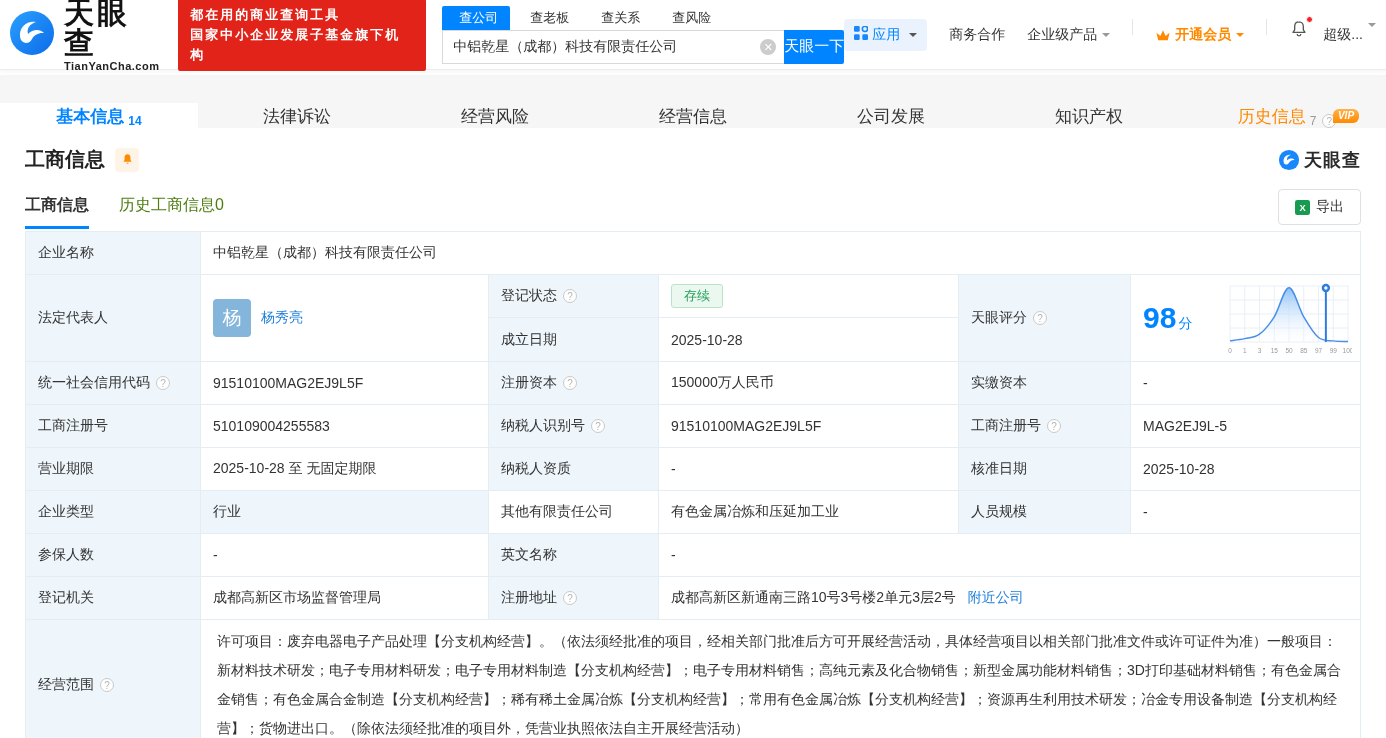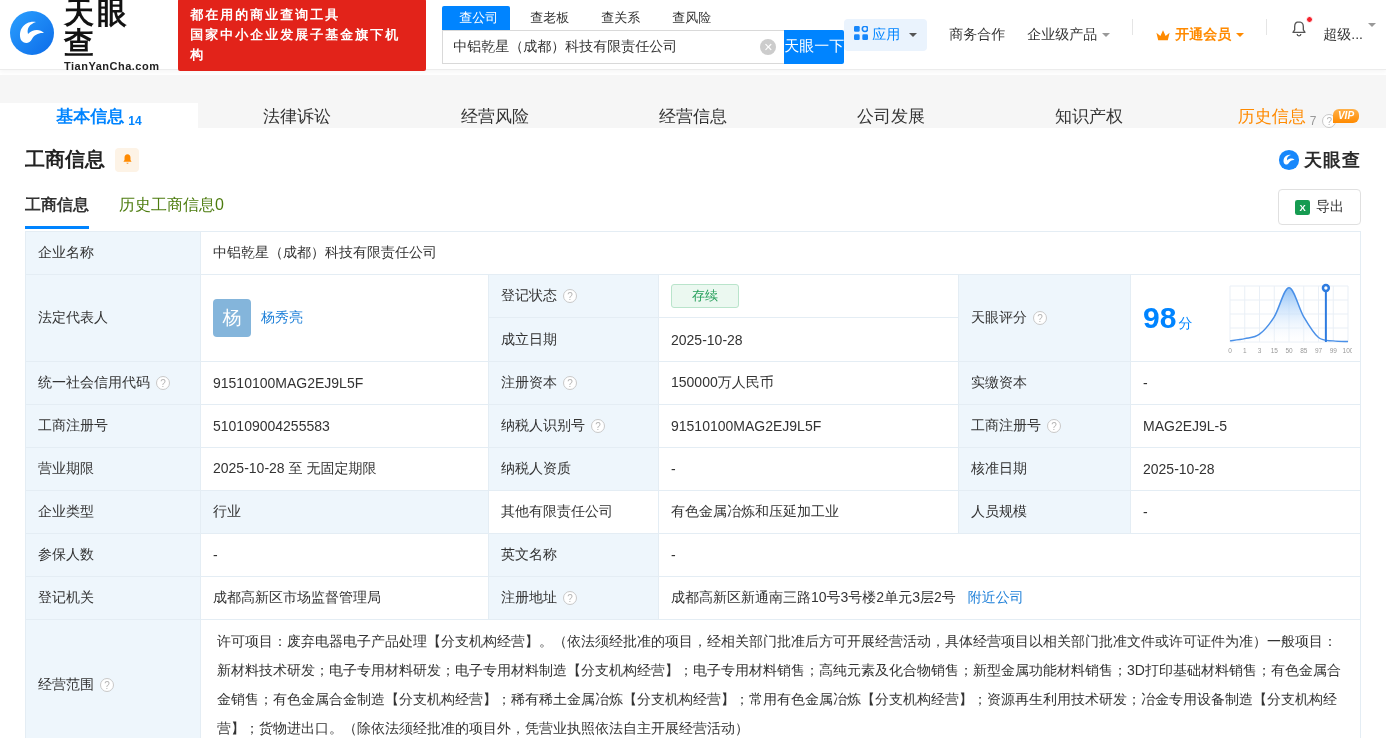--- a/index.html
+++ b/index.html
@@ -70,21 +70,21 @@
   .cell { display:flex; align-items:center; padding:0 12px; font-size:14px; border-right:1px solid var(--tb); background:#fff; }
   .cell.last { border-right:none; }
   .lab { background:#eef6fc; color:#333; }
   .bb { border-bottom:1px solid var(--tb); }
   .rs2 { grid-row:1/3; }
   .sp5 { grid-column:2/7; }
   .sp3 { grid-column:4/7; }
   .avatar { width:38px; height:38px; border-radius:4px; background:#84b5db; color:#fff; font-size:19px; display:flex; align-items:center; justify-content:center; flex:none; }
   .link { color:var(--link); cursor:pointer; }
   .rep-name { margin-left:10px; }
-  .badge-green { color:#28a05c; background:#ebf8f0; border:1px solid #b9e4cb; font-size:13px; padding:2px 20px; border-radius:3px; }
+  .badge-green { color:#28a05c; background:#ebf8f0; border:1px solid #b9e4cb; font-size:13px; padding:2px 12px; border-radius:3px; }
   .score-cell { padding:4px 8px 4px 12px; }
   .score-num { font-size:30px; font-weight:bold; color:var(--blue); line-height:1; }
   .score-unit { font-size:14px; color:var(--blue); margin:12px 0 0 2px; }
   .score-chart { margin-left:auto; }
   .scope-val { line-height:29px; padding:7px 16px; align-items:flex-start; }
   .near-link { margin-left:12px; }
 </style>
 </head>
 <body>
 

